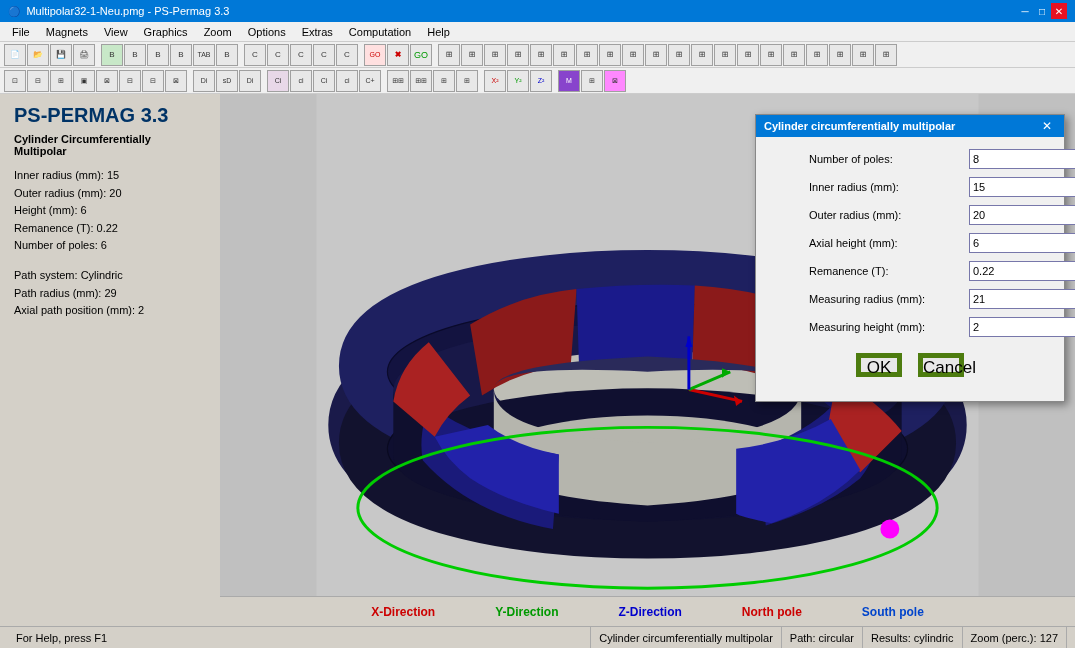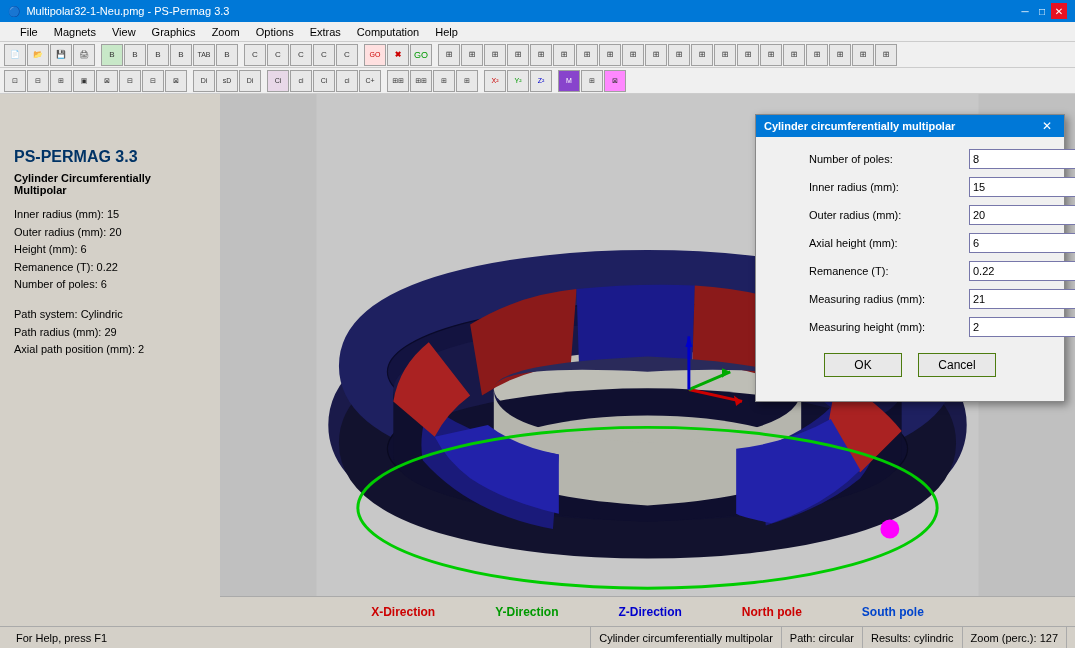--- a/index.html
+++ b/index.html
@@ -27,21 +27,21 @@
       display: flex; align-items: center; justify-content: center;
     }
     #titlebar .win-btn.close { background: #e81123; }
 
     
     #menubar {
       background: #f0f0f0;
       height: 20px;
       display: flex;
       align-items: center;
-      padding: 0 12px;
+      padding: 0 4px;
       border-bottom: 1px solid #ccc;
     }
     .menu-item {
       padding: 2px 8px;
       font-size: 11px;
       cursor: pointer;
       color: #000;
     }
 
     
@@ -89,24 +89,23 @@
 
     
     #info-panel {
       width: 220px;
       padding: 10px 14px;
       background: #d4d0c8;
       flex-shrink: 0;
     }
     #info-panel .app-title {
       color: #003366;
-      font-size: 16px;
+      font-size: 20px;
       font-weight: bold;
       margin-bottom: 6px;
-      margin-top: 44px;
     }
     #info-panel .subtitle {
       color: #000;
       font-size: 11px;
       font-weight: bold;
       margin-bottom: 10px;
     }
     #info-panel .info-line {
       font-size: 11px;
       color: #000;
@@ -226,25 +225,25 @@
       padding: 0 3px;
       font-size: 11px;
     }
     #modal-buttons {
       display: flex;
       justify-content: center;
       gap: 16px;
       padding: 8px 0 12px 0;
     }
     .modal-btn {
-      width: 78px;
+      width: 46px;
       height: 24px;
       background: #e8e8e8;
-      border: 1px solid #4d7c0f;
-      font-size: 12px;
+      border: 5px solid #4d7c0f;
+      font-size: 17px;
       cursor: pointer;
     }
 
     
     #torus-svg {
       width: 100%;
       height: 100%;
     }
   </style>
 </head>

